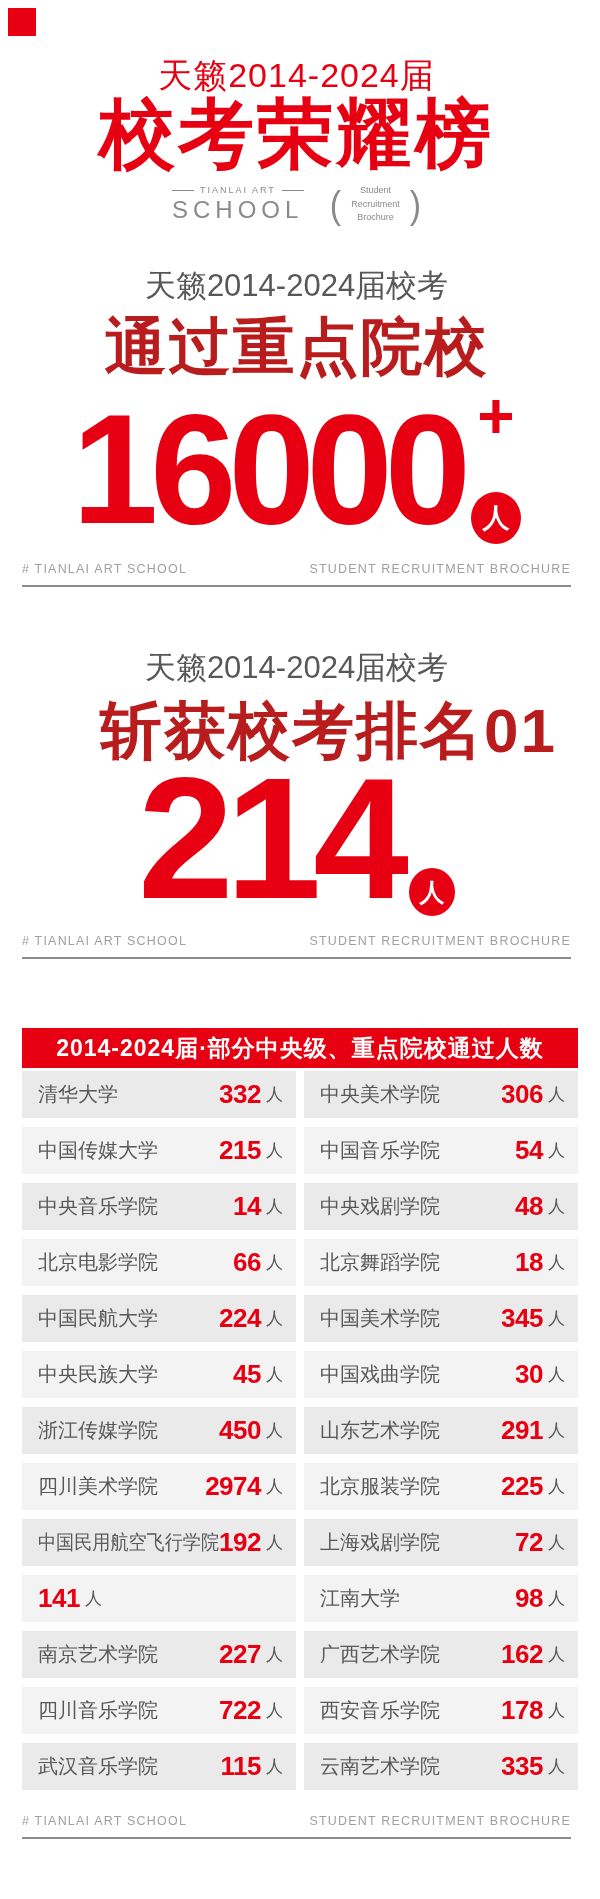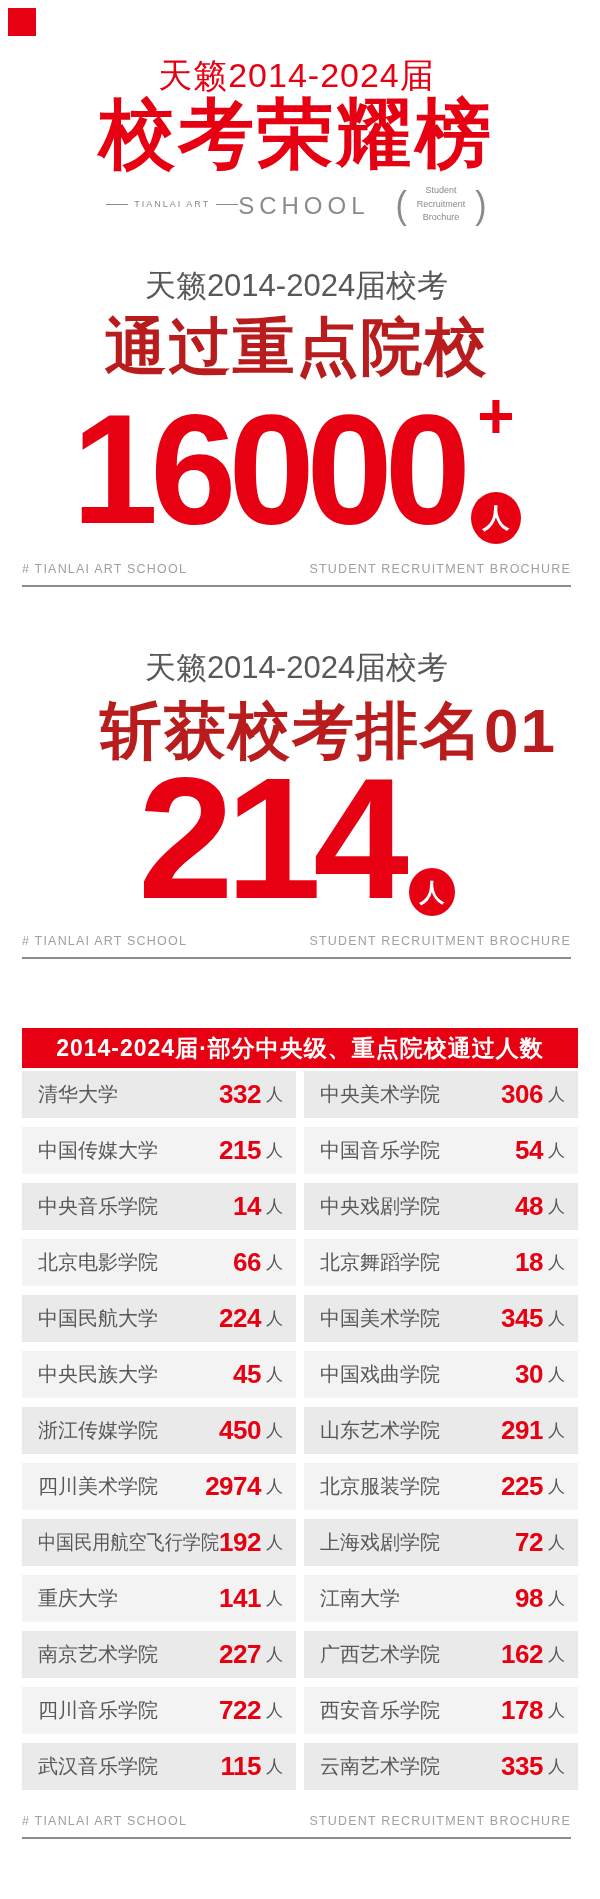--- a/index.html
+++ b/index.html
@@ -9,21 +9,21 @@
   }
   
   .corner{position:absolute;left:8px;top:8px;width:28px;height:28px;background:#e60012;}
   
   .kicker{position:absolute;top:58px;left:0;width:100%;text-align:center;
     font-size:34px;font-weight:500;color:#e60012;letter-spacing:1px;line-height:1;}
   .main-title{position:absolute;top:96px;left:0;width:100%;margin:0;text-align:center;
     font-size:76px;font-weight:900;color:#e60012;letter-spacing:3px;line-height:1;}
   .logo{position:absolute;top:184px;left:0;width:100%;display:flex;
     justify-content:center;align-items:center;gap:26px;color:#8a8a8a;}
-  .logo-left{display:flex;align-items:center;}
+  .logo-left{display:flex;flex-direction:column;align-items:flex-start;}
   .logo-top{display:flex;align-items:center;gap:6px;font-size:9px;letter-spacing:2px;line-height:1;}
   .dash{width:22px;height:1px;background:#8a8a8a;}
   .logo-school{font-size:24px;letter-spacing:5px;line-height:1;margin-top:3px;}
   .logo-right{display:flex;align-items:center;gap:10px;}
   .paren{font-size:34px;font-weight:300;line-height:1;transform:scaleY(1.15);}
   .tagline{font-size:9px;line-height:1.5;text-align:center;}
   
   .stat-subtitle{position:absolute;left:0;width:100%;text-align:center;
     font-size:31px;color:#595757;font-weight:500;line-height:1;}
   .stat-heading{position:absolute;left:0;width:100%;text-align:center;
@@ -236,21 +236,20 @@
     </div>
     <div class="tcell">
       <span class="school">上海戏剧学院</span>
       <span class="count">72</span>
       <span class="unit">人</span>
     </div>
   </div>
 
   <div class="trow alt">
     <div class="tcell">
-      <span class="school">重庆大学</span>
       <span class="count">141</span>
       <span class="unit">人</span>
     </div>
     <div class="tcell">
       <span class="school">江南大学</span>
       <span class="count">98</span>
       <span class="unit">人</span>
     </div>
   </div>
 

